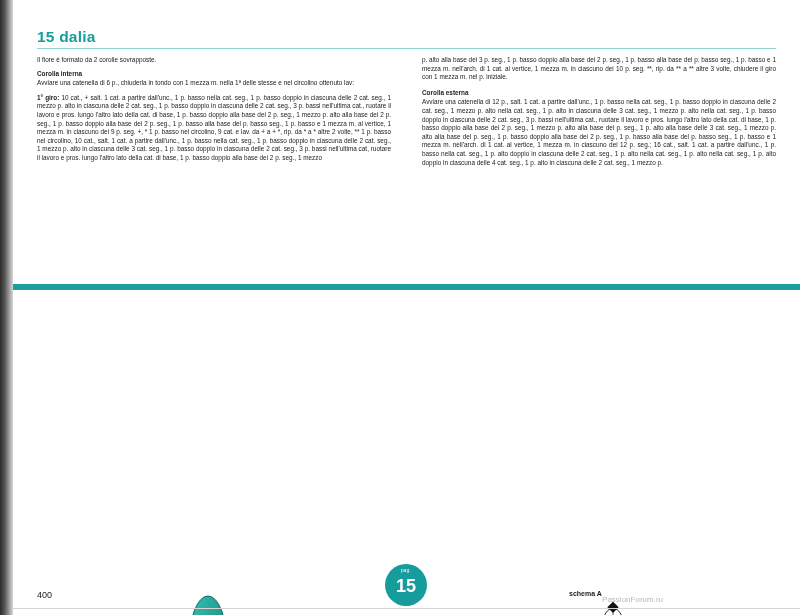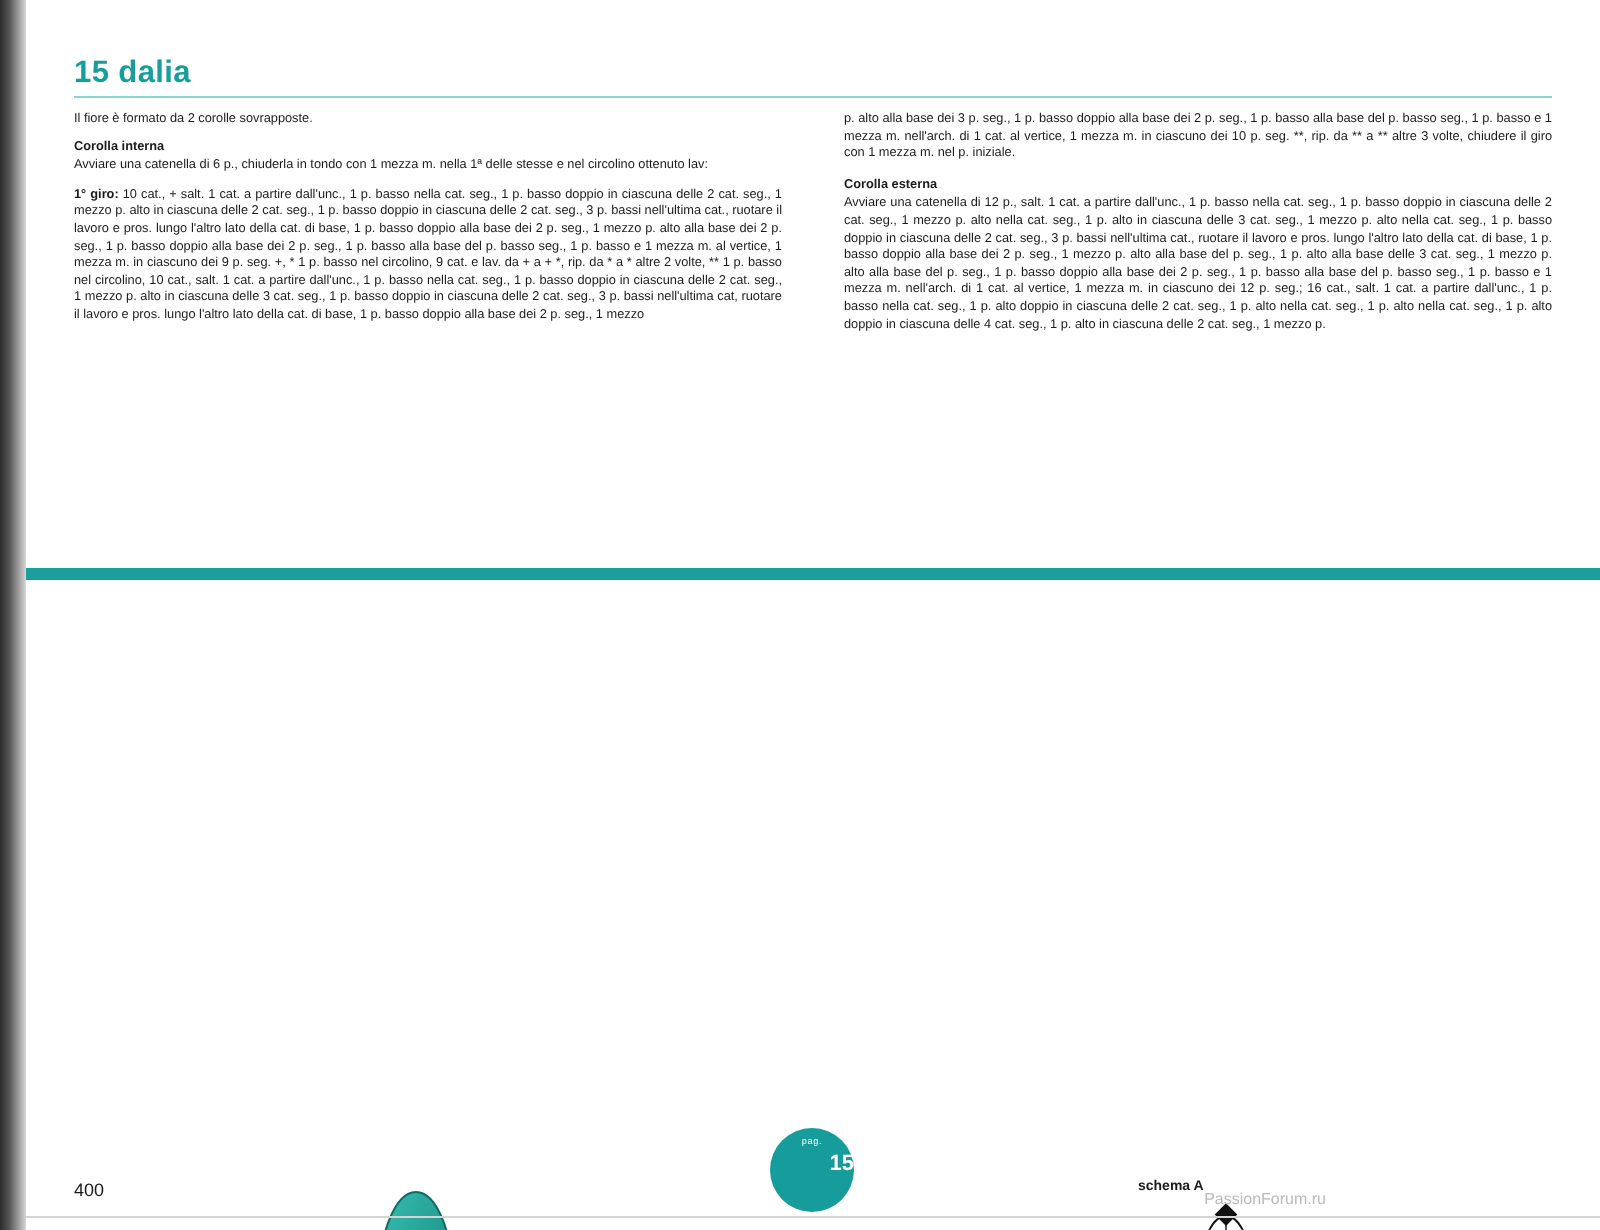--- a/index.html
+++ b/index.html
@@ -129,22 +129,22 @@
   .badge .circle {
     position: absolute; left: 0; top: 0;
     width: 42px; height: 42px;
     border-radius: 50%;
     background: #169c9a;
   }
   .badge .num {
     position: absolute;
     left: 0; top: 12px;
     width: 42px;
-    text-align: right;
-    font-size: 11px;
+    text-align: center;
+    font-size: 18px;
     font-weight: bold;
     color: #ffffff;
   }
   .badge .top-txt {
     position: absolute;
     left: 0; top: 4px;
     width: 42px;
     text-align: center;
     font-size: 4.6px;
     color: #ffffff;

